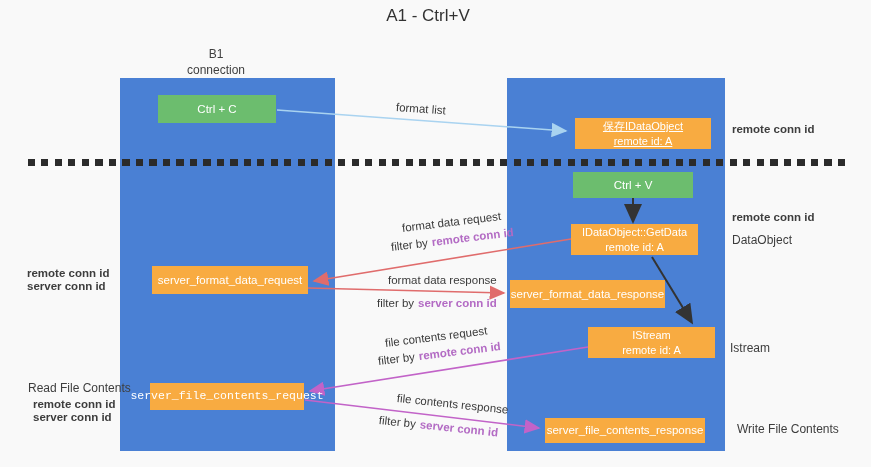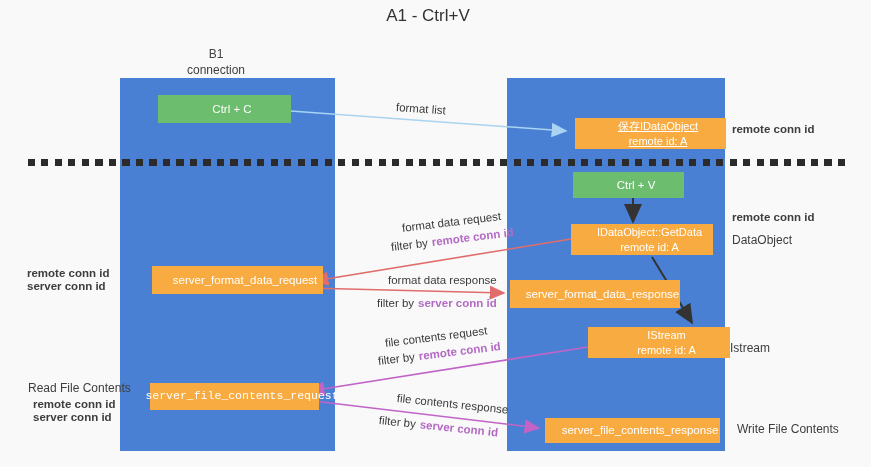--- a/index.html
+++ b/index.html
@@ -8,27 +8,27 @@
          font-size:17px;line-height:1.32;color:#323232;}
   .col-header{position:absolute;text-align:center;font-size:12px;line-height:1.3;color:#3f3f3f;}
   .col-header.b1{left:156px;top:47px;width:120px;}
   .col-header.a1{left:559px;top:45px;width:120px;}
   .column{position:absolute;background:#4a80d4;}
   .column.left{left:120px;top:78px;width:215px;height:373px;}
   .column.right{left:507px;top:78px;width:218px;height:373px;}
   .dashed-line{position:absolute;left:28px;top:159px;width:818px;height:7px;
     background:repeating-linear-gradient(90deg,#2b2b2b 0 7px,transparent 7px 13.5px);}
   .node{position:absolute;display:flex;flex-direction:column;align-items:center;justify-content:center;
-        color:#fff;font-size:11.5px;line-height:1.3;text-align:center;white-space:nowrap;padding-left:15px;}
+        color:#fff;font-size:11.5px;line-height:1.3;text-align:center;white-space:nowrap;}
   .node.green{background:#6cbd6e;}
   .node.orange{background:#f8ab41;}
   .node.two-line{font-size:11px;}
   .n-ctrl-c{left:158px;top:95px;width:118px;height:28px;}
   .n-save{left:575px;top:118px;width:136px;height:31px;text-decoration:underline;}
-  .n-ctrl-v{left:573px;top:172px;width:96px;height:26px;justify-content:center;}
+  .n-ctrl-v{left:573px;top:172px;width:120px;height:26px;justify-content:center;}
   .n-getdata{left:571px;top:224px;width:127px;height:31px;}
   .n-sfdreq{left:152px;top:266px;width:156px;height:28px;}
   .n-sfdresp{left:510px;top:280px;width:155px;height:28px;}
   .n-istream{left:588px;top:327px;width:127px;height:31px;}
   .n-sfcreq{left:150px;top:383px;width:154px;height:27px;font-family:Liberation Mono, monospace;}
   .n-sfcresp{left:545px;top:418px;width:160px;height:25px;}
   svg.arrows{position:absolute;left:0;top:0;pointer-events:none;}
   .edge-label{position:absolute;font-size:11.5px;color:#3b3b3b;white-space:nowrap;transform-origin:left center;}
   .rot-up{transform:rotate(-7deg);}
   .rot-dn{transform:rotate(6deg);}

